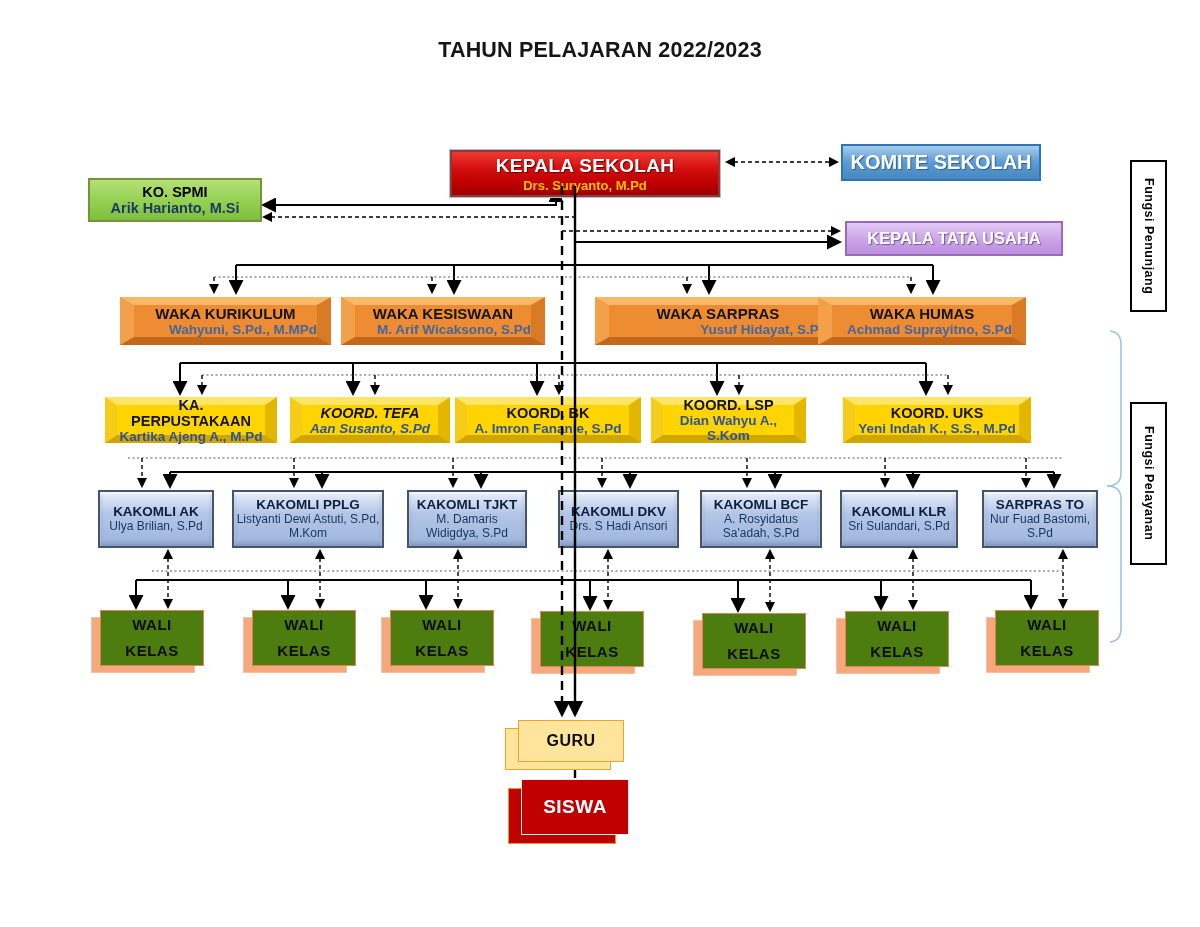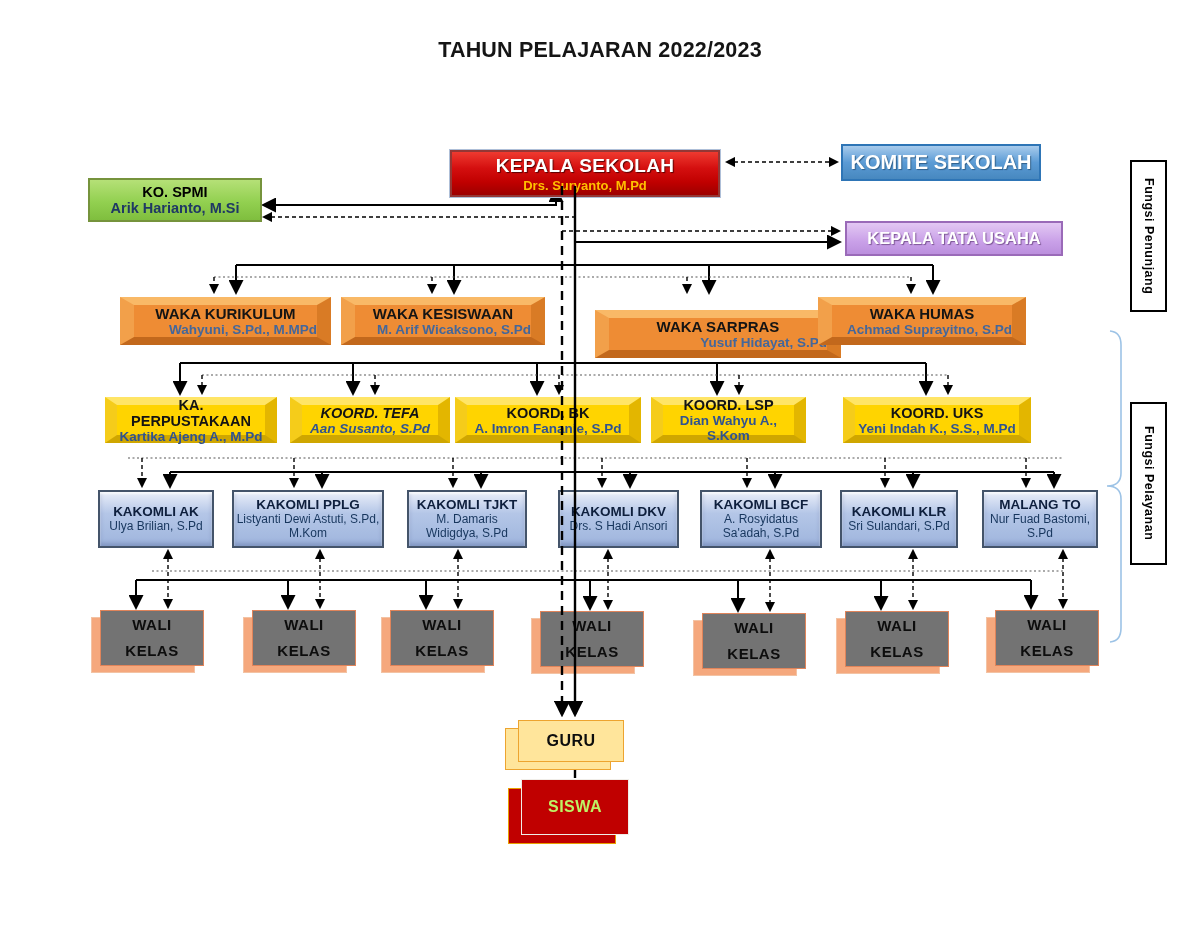--- a/index.html
+++ b/index.html
@@ -42,28 +42,28 @@
   .kak{background:linear-gradient(180deg,#e9eef9 0%,#b4c6e7 40%,#9fb5dd 100%);
        border:2px solid #44546a;box-shadow:inset 0 2px 2px rgba(255,255,255,.7),inset 0 -3px 4px rgba(40,60,110,.25);}
   .kak .bt{color:#0e1f3d;font-size:13.5px;font-weight:800;line-height:1.15;}
   .kak .bn{color:#17365d;font-size:12px;font-weight:500;line-height:1.15;margin-top:1px;}
   
   .stack{position:absolute;z-index:2;}
   .stack .back,.stack .front{position:absolute;box-sizing:border-box;}
   .stack .front{left:0;top:0;width:100%;height:100%;display:flex;align-items:center;justify-content:center;
                 text-align:center;}
   .wali .back{left:-9px;top:7px;width:100%;height:100%;background:#f5a87d;border:1px solid #f3c3a4;}
-  .wali .front{background:#737373;border:1px solid #e0845a;}
+  .wali .front{background:#4d7c0f;border:1px solid #e0845a;}
   .wali .lbl{width:70px;font-size:15px;font-weight:800;color:#0d0d0d;line-height:26px;letter-spacing:.5px;}
   .guru .back{left:-13px;top:8px;width:100%;height:100%;background:#ffe59b;border:1.5px solid #eda42f;}
   .guru .front{background:#ffe59b;border:1.5px solid #eda42f;}
   .guru .lbl{font-size:16px;font-weight:800;color:#0d0d0d;letter-spacing:.5px;}
   .siswa .back{left:-13px;top:9px;width:100%;height:100%;background:#c00000;border:1px solid #e8a000;}
   .siswa .front{background:#c00000;border:1px solid #f0ede8;}
-  .siswa .lbl{font-size:16px;font-weight:800;color:#bef264;letter-spacing:.5px;}
+  .siswa .lbl{font-size:19px;font-weight:800;color:#ffffff;letter-spacing:.5px;}
   
   .fungsi{position:absolute;z-index:2;background:#fff;border:2px solid #000;box-sizing:border-box;
           display:flex;align-items:center;justify-content:center;}
   .fungsi span{writing-mode:vertical-rl;font-size:12.5px;font-weight:700;color:#000;letter-spacing:.5px;white-space:nowrap;}
 </style>
 </head>
 <body>
 
 <div class="canvas" id="canvas">
 
@@ -180,21 +180,21 @@
       <div class="bt">KEPALA TATA USAHA</div>
     </div>
     <div class="node waka" style="left: 120px; top: 297px; width: 211px; height: 48px;">
       <div class="bt">WAKA KURIKULUM</div>
       <div class="bn">Wahyuni, S.Pd., M.MPd</div>
     </div>
     <div class="node waka" style="left: 341px; top: 297px; width: 204px; height: 48px;">
       <div class="bt">WAKA KESISWAAN</div>
       <div class="bn">M. Arif Wicaksono, S.Pd</div>
     </div>
-    <div class="node waka" style="left: 595px; top: 310px; width: 246px; height: 48px;">
+    <div class="node waka" style="left: 595px; top: 297px; width: 246px; height: 48px;">
       <div class="bt">WAKA SARPRAS</div>
       <div class="bn">Yusuf Hidayat, S.Pd</div>
     </div>
     <div class="node waka" style="left: 818px; top: 297px; width: 208px; height: 48px;">
       <div class="bt">WAKA HUMAS</div>
       <div class="bn">Achmad Suprayitno, S.Pd</div>
     </div>
     <div class="node koord" style="left: 105px; top: 397px; width: 172px; height: 46px;">
       <div class="bt">KA. PERPUSTAKAAN</div>
       <div class="bn">Kartika Ajeng A., M.Pd</div>
@@ -233,21 +233,21 @@
     </div>
     <div class="node kak" style="left: 700px; top: 490px; width: 122px; height: 58px;">
       <div class="bt">KAKOMLI BCF</div>
       <div class="bn">A. Rosyidatus Sa'adah, S.Pd</div>
     </div>
     <div class="node kak" style="left: 840px; top: 490px; width: 118px; height: 58px;">
       <div class="bt">KAKOMLI KLR</div>
       <div class="bn">Sri Sulandari, S.Pd</div>
     </div>
     <div class="node kak" style="left: 982px; top: 490px; width: 116px; height: 58px;">
-      <div class="bt">MALANG TO</div>
+      <div class="bt">SARPRAS TO</div>
       <div class="bn">Nur Fuad Bastomi, S.Pd</div>
     </div>
     <div class="stack wali" style="left: 100px; top: 610px; width: 104px; height: 56px;">
       <div class="back"></div>
       <div class="front">
         <div class="lbl">WALI KELAS</div>
       </div>
     </div>
     <div class="stack wali" style="left: 252px; top: 610px; width: 104px; height: 56px;">
       <div class="back"></div>

